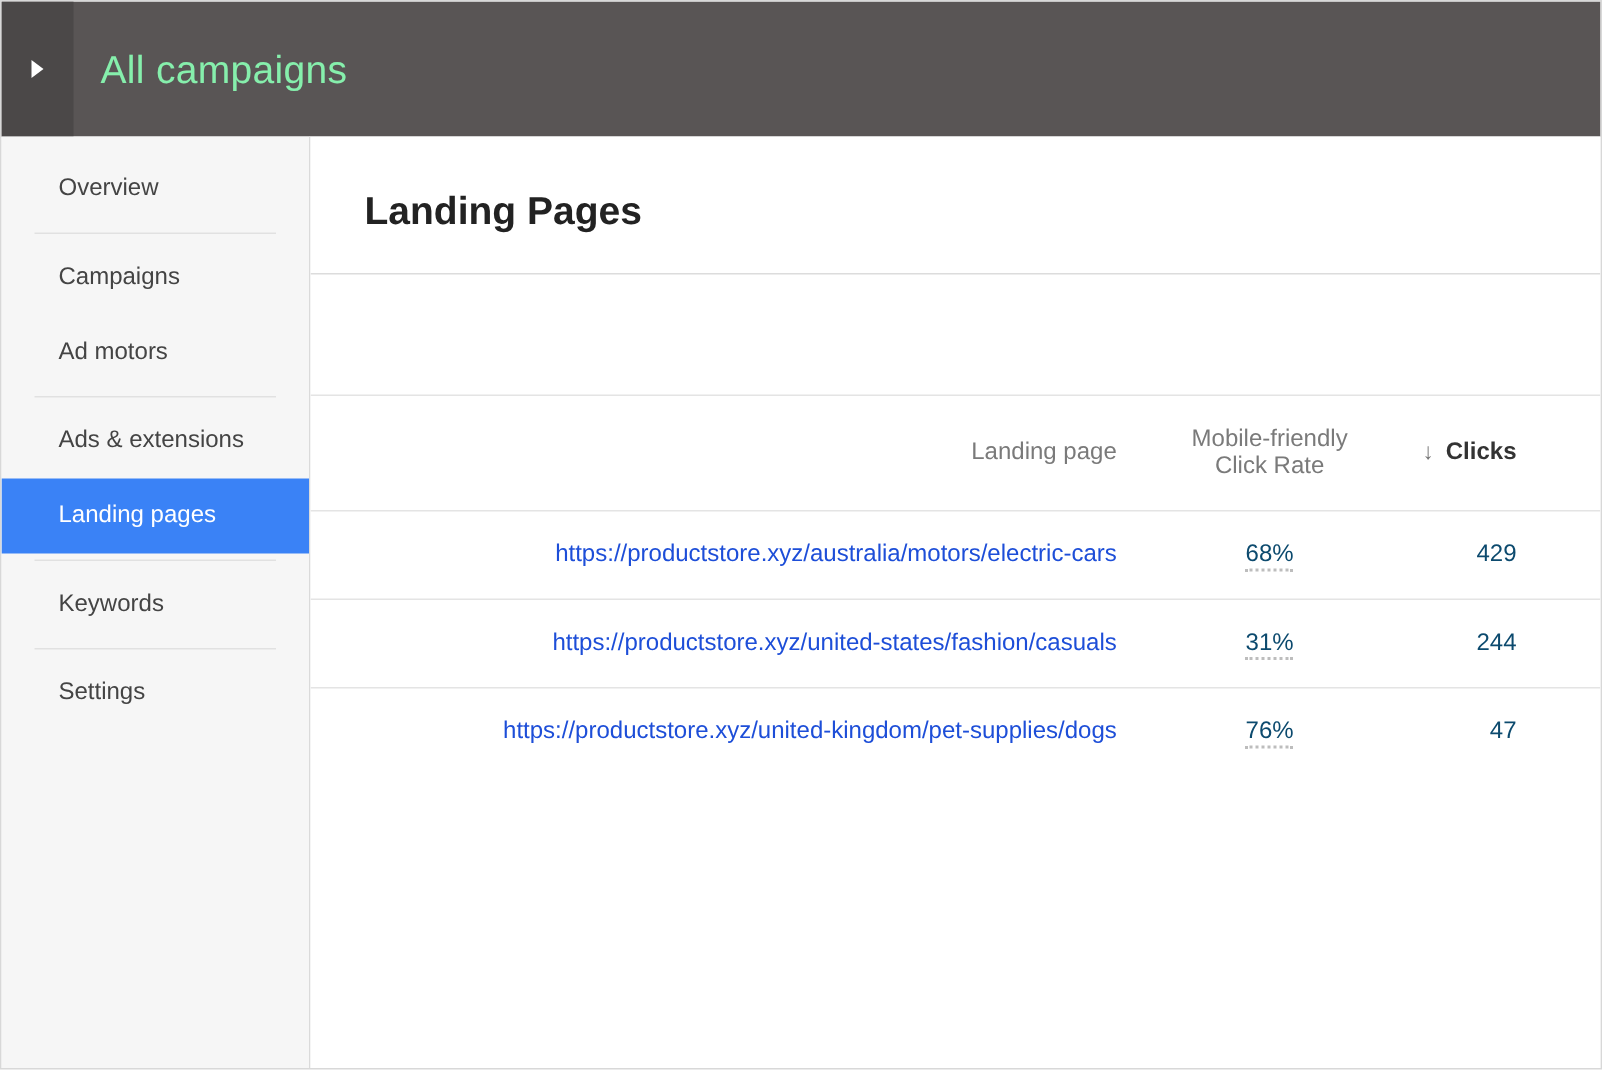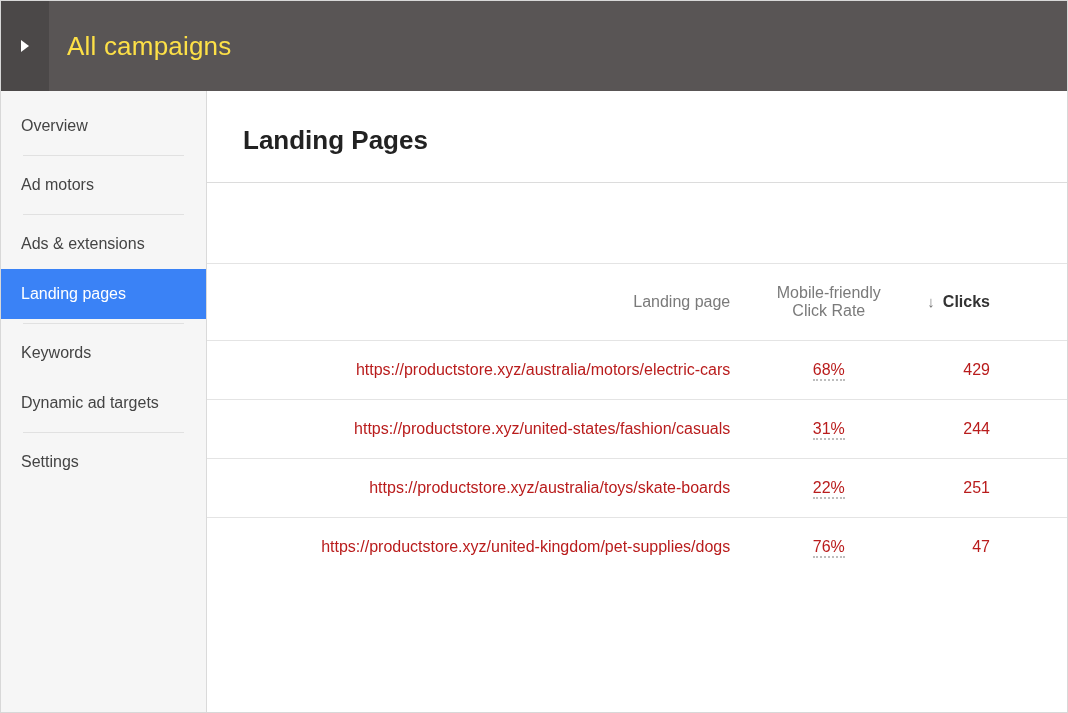--- a/index.html
+++ b/index.html
@@ -9,21 +9,21 @@
     background: #fff;
     color: #3c4043;
     width: 1068px;
     height: 713px;
     overflow: hidden;
     border: 1px solid #d8d8d8;
   }
   
   .topbar {
     background: #595555;
-    color: #fde047;
+    color: #86efac;
     height: 90px;
     display: flex;
     align-items: center;
   }
   .topbar .expand {
     width: 48px;
     height: 100%;
     background: #4b4848;
     display: flex;
     align-items: center;
@@ -48,21 +48,21 @@
     display: flex;
     height: calc(100% - 90px);
   }
   .sidebar {
     width: 206px;
     background: #f6f6f6;
     border-right: 1px solid #dadada;
     padding: 10px 0 0 0;
   }
   .side-item {
-    padding: 16px 20px;
+    padding: 16px 38px;
     font-size: 16px;
     color: #444;
     cursor: pointer;
   }
   .side-item.active {
     background: #3a82f6;
     color: #fff;
   }
   .side-hr {
     margin: 4px 22px;
@@ -99,59 +99,59 @@
     padding: 20px 18px;
     text-align: right;
     font-size: 16px;
   }
   th {
     color: #7a7a7a;
     font-weight: 400;
   }
   th:first-child, td:first-child { padding-left: 26px; width: 560px; }
   th:nth-child(2), td:nth-child(2) { text-align: center; width: 170px; }
-  th:nth-child(3), td:nth-child(3) { text-align: right; padding-right: 77px; }
+  th:nth-child(3), td:nth-child(3) { text-align: right; padding-right: 56px; }
   th:nth-child(3) {
     font-weight: 700;
     color: #333;
   }
   .sort-arrow {
     font-size: 15px;
     color: #777;
     margin-right: 8px;
     font-weight: 400;
   }
-  td:first-child { color: #b91c1c; }
-  td.rate span, td.clicks span { color: #b91c1c; }
+  td:first-child { color: #1d4ed8; }
+  td.rate span, td.clicks span { color: #0c4a6e; }
   .dashed {
     border-bottom: 2px dotted #bdbdbd;
     padding-bottom: 1px;
   }
 </style>
 </head>
 <body>
 
 <div class="topbar">
   <div class="expand">
     <span></span>
   </div>
   <div class="title">All campaigns</div>
 </div>
 
 <div class="layout">
   <div class="sidebar">
     <div class="side-item">Overview</div>
     <hr class="side-hr">
+    <div class="side-item">Campaigns</div>
     <div class="side-item">Ad motors</div>
     <hr class="side-hr">
     <div class="side-item">Ads &amp; extensions</div>
     <div class="side-item active">Landing pages</div>
     <hr class="side-hr">
     <div class="side-item">Keywords</div>
-    <div class="side-item">Dynamic ad targets</div>
     <hr class="side-hr">
     <div class="side-item">Settings</div>
   </div>
 
   <div class="main">
     <div class="page-title">Landing Pages</div>
     <hr class="hr-full">
     <div class="spacer"></div>
 
     <table>
@@ -172,25 +172,20 @@
             <td>https://productstore.xyz/australia/motors/electric-cars</td>
             <td class="rate"><span class="dashed">68%</span></td>
             <td class="clicks"><span>429</span></td>
           </tr>
           <tr>
             <td>https://productstore.xyz/united-states/fashion/casuals</td>
             <td class="rate"><span class="dashed">31%</span></td>
             <td class="clicks"><span>244</span></td>
           </tr>
           <tr>
-            <td>https://productstore.xyz/australia/toys/skate-boards</td>
-            <td class="rate"><span class="dashed">22%</span></td>
-            <td class="clicks"><span>251</span></td>
-          </tr>
-          <tr>
             <td>https://productstore.xyz/united-kingdom/pet-supplies/dogs</td>
             <td class="rate"><span class="dashed">76%</span></td>
             <td class="clicks"><span>47</span></td>
           </tr>
         </tbody>
     </table>
   </div>
 </div>
 
 </body></html>

